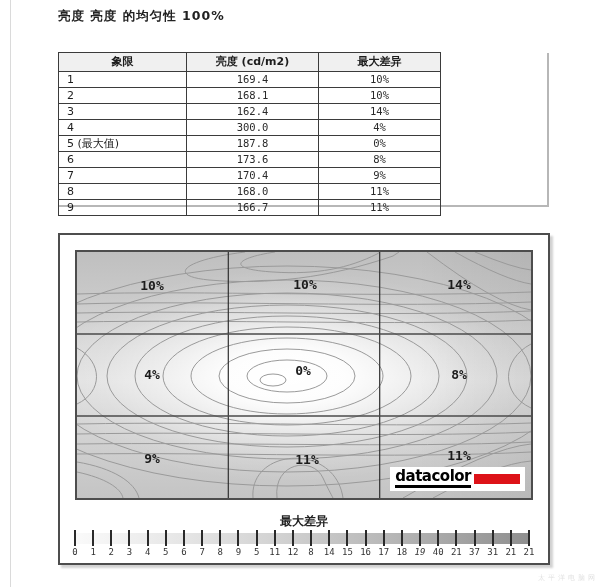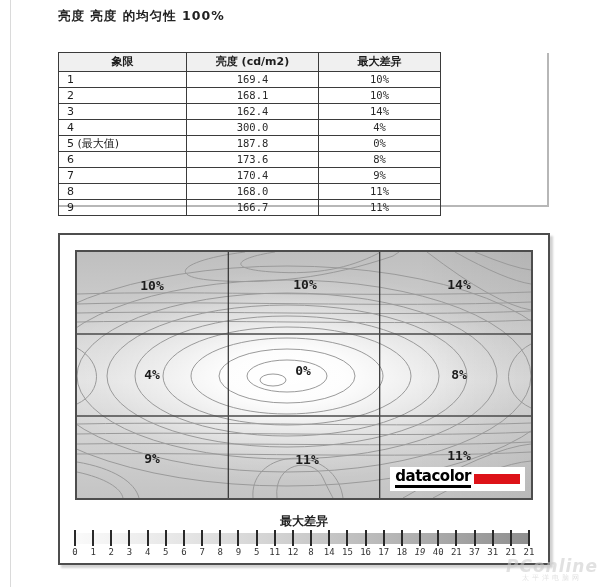--- a/index.html
+++ b/index.html
@@ -265,16 +265,15 @@
           <span class="num" style="left: 92%;">31</span>
           <div class="tick" style="left: 96%;"></div>
           <span class="num" style="left: 96%;">21</span>
           <div class="tick" style="left: 100%;"></div>
           <span class="num" style="left: 100%;">21</span>
         </div>
     </div>
   </div>
 
   <div class="watermark">
-    <div class="wm1">PConline</div>
     <div class="wm2">太平洋电脑网</div>
   </div>
 </div>
 
 </body></html>

